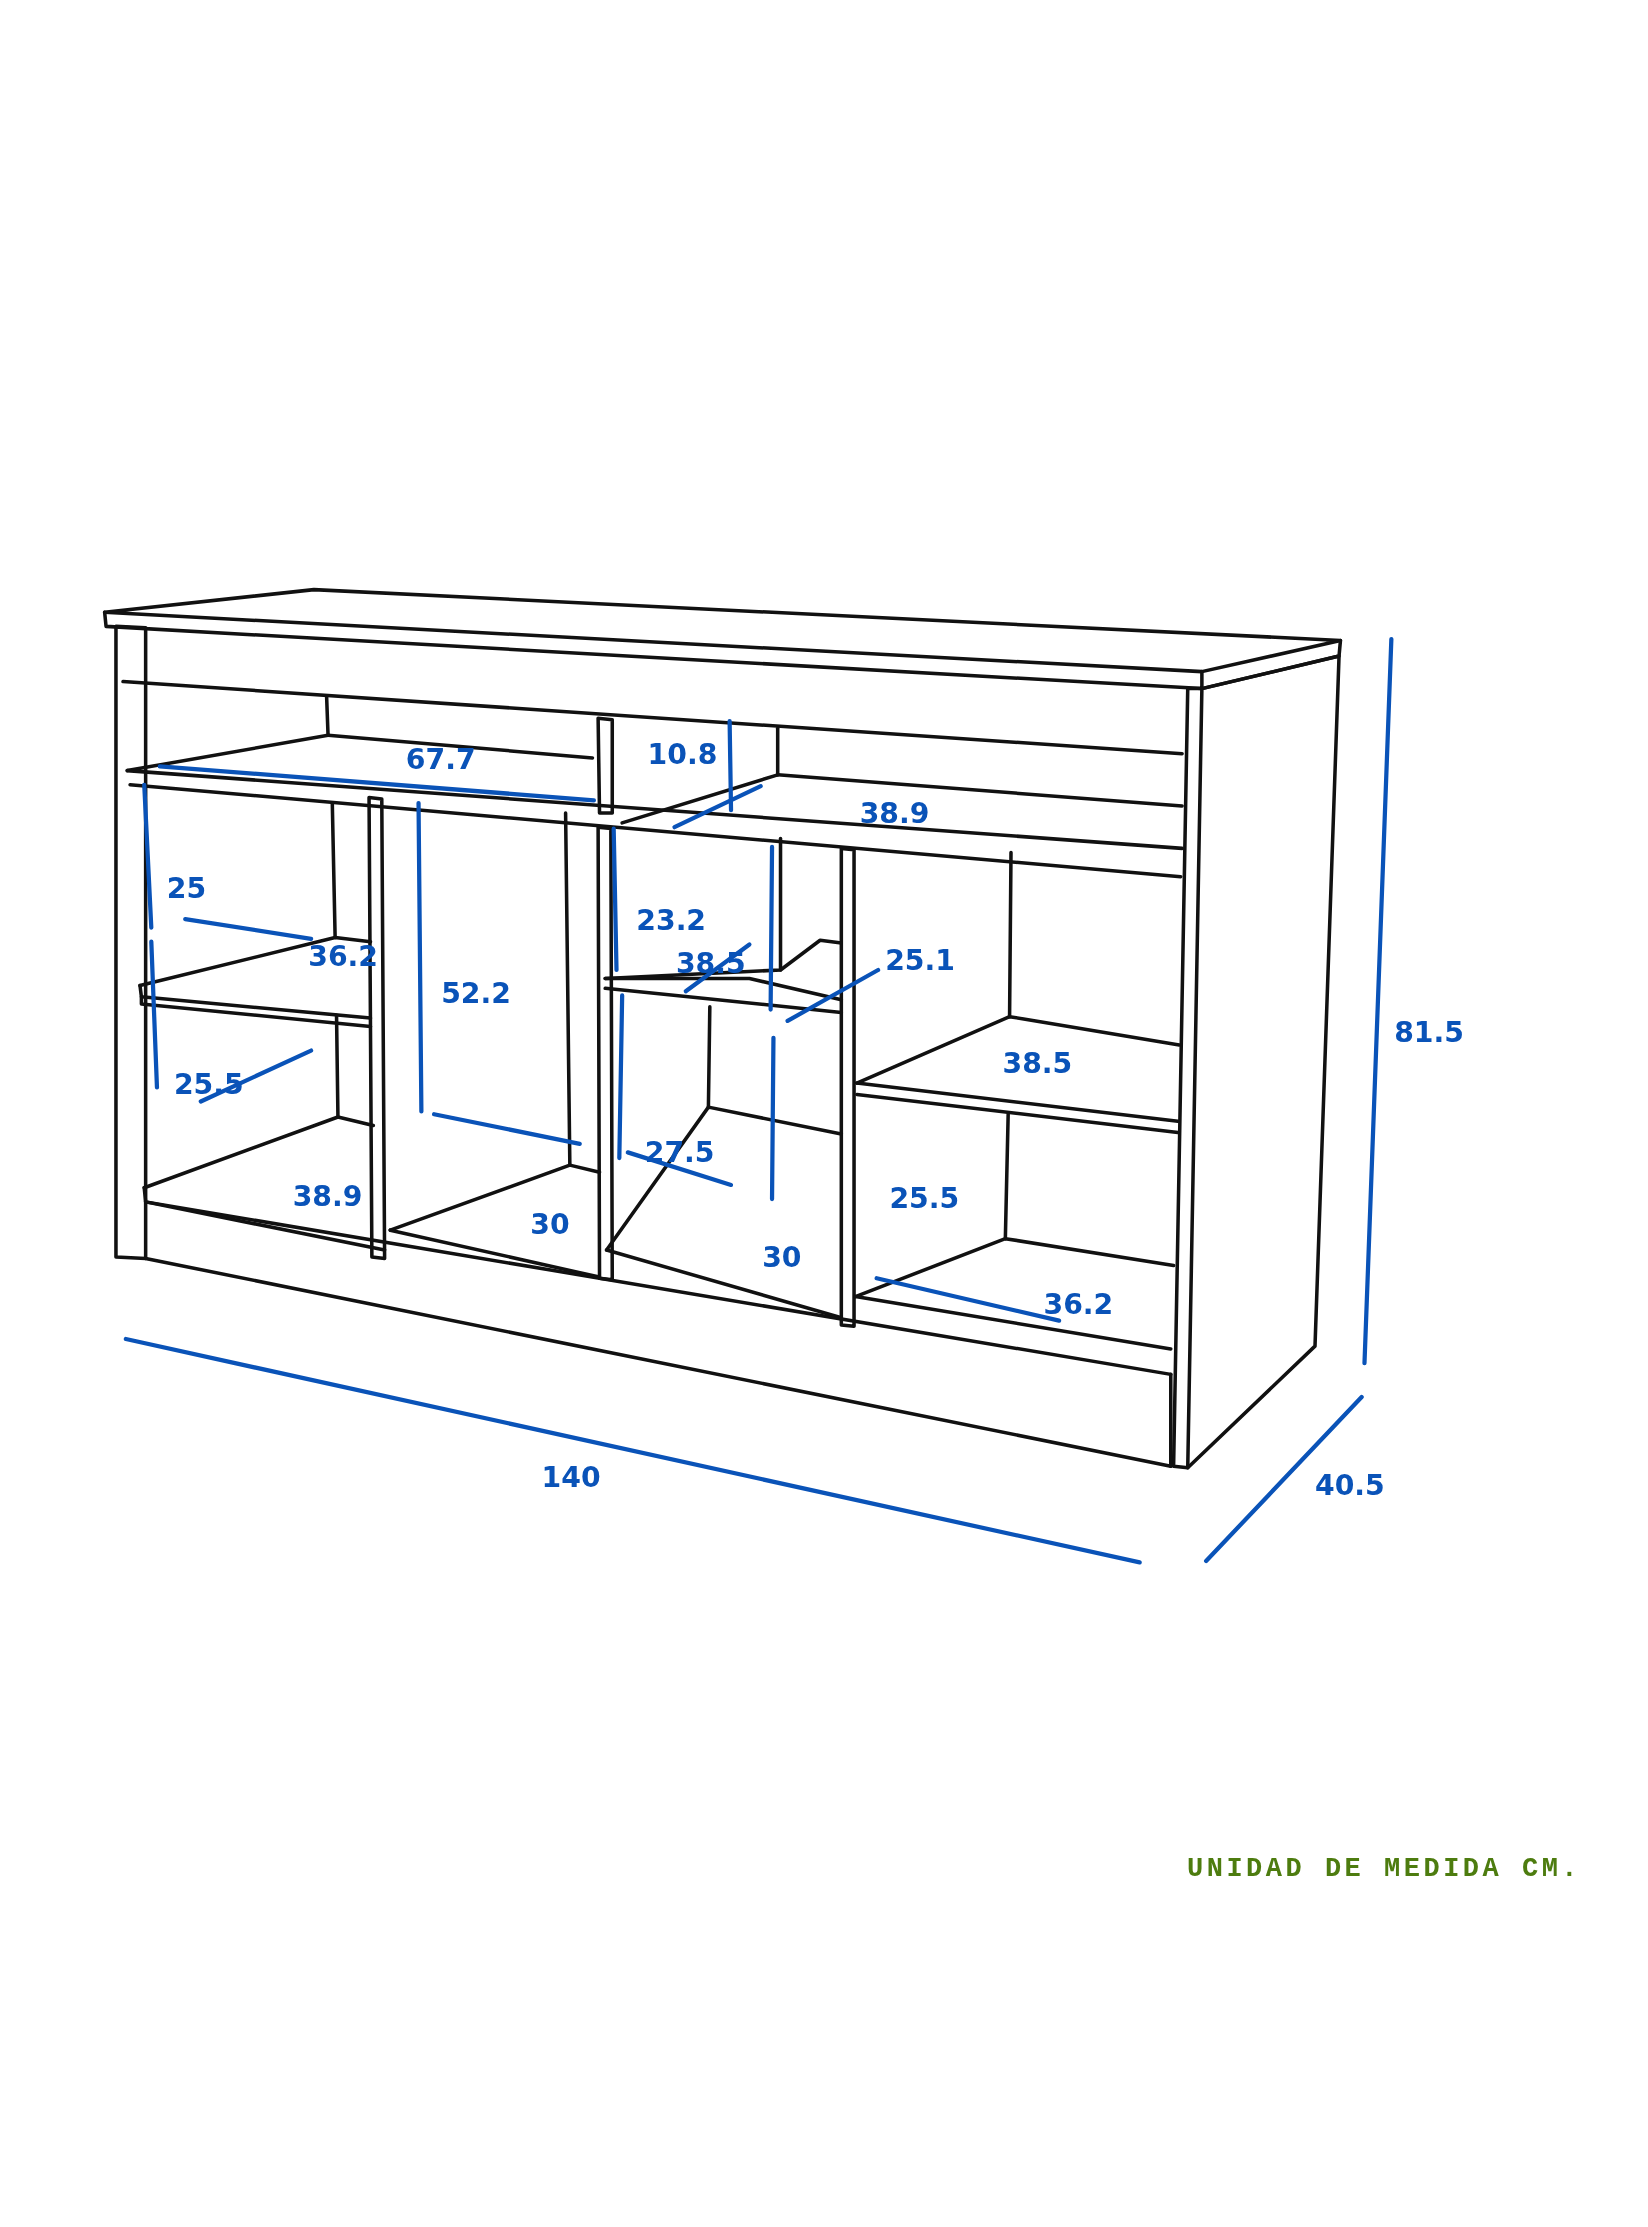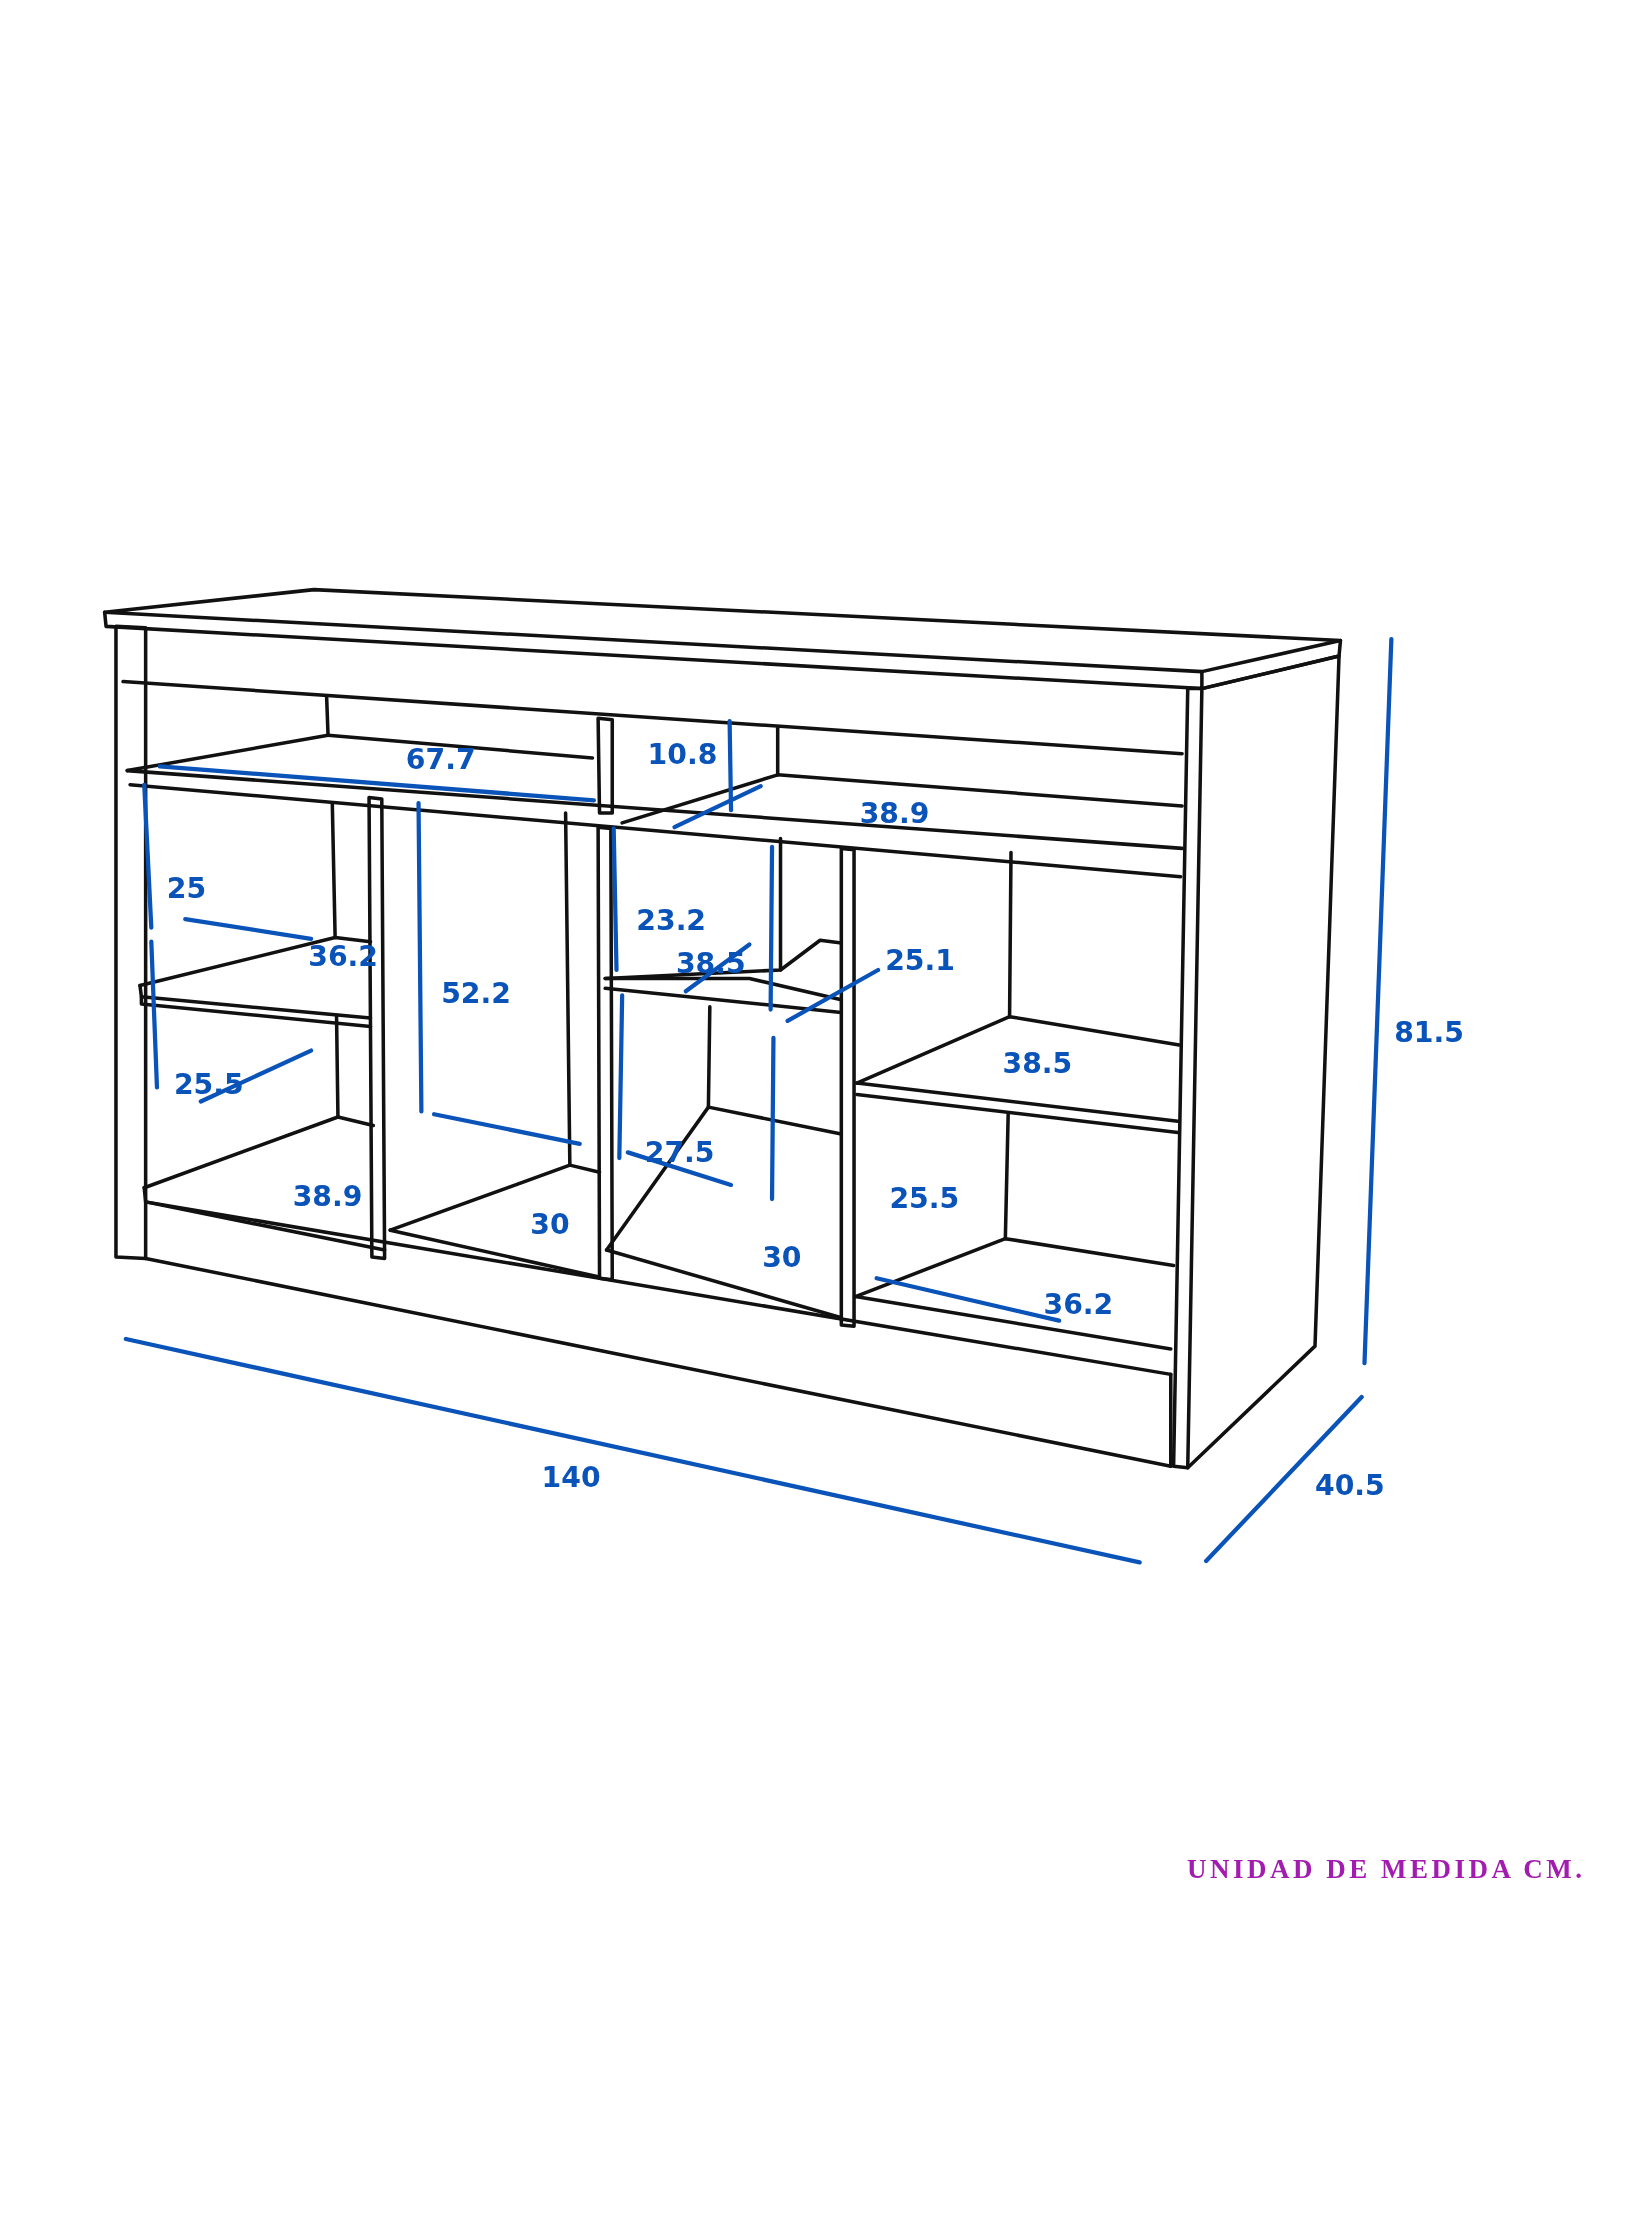--- a/index.html
+++ b/index.html
@@ -1,21 +1,21 @@
 <!DOCTYPE html>
 <html style="font-size:11.3px"><head>
 <meta charset="utf-8">
 <style>
   html, body { margin:0; padding:0; background:#ffffff; }
   body { width:1648px; height:2227px; position:relative; overflow:hidden; font-family:"DejaVu Sans", sans-serif; }
   #drawing { position:absolute; left:0; top:0; width:1648px; height:2227px; }
   .ln { stroke:#111111; stroke-width:5; fill:none; stroke-linejoin:round; stroke-linecap:round; }
   .dim { stroke:#0a53b8; stroke-width:6; fill:none; stroke-linecap:round; }
   .lbl { fill:#0a53b8; font-family:"DejaVu Sans", sans-serif; font-weight:bold; font-size:40px; }
-  .footer { position:absolute; left:1187px; top:1854px; color:#a21caf; font-family:Liberation Serif, serif; font-weight:bold; font-size:27px; letter-spacing:3.5px; white-space:nowrap; }
+  .footer { position:absolute; left:1187px; top:1854px; color:#4d7c0f; font-family:Liberation Mono, monospace; font-weight:bold; font-size:27px; letter-spacing:3.5px; white-space:nowrap; }
 </style>
 </head>
 <body>
 
 <svg id="drawing" viewBox="0 0 2331 3150" xmlns="http://www.w3.org/2000/svg">
 
   <g>
 
     <path class="ln" d="M148,866 L444,834 L1896,906 L1700,950 Z"></path>
     <path class="ln" d="M148,866 L150,886 L1700,974 L1700,950"></path>

